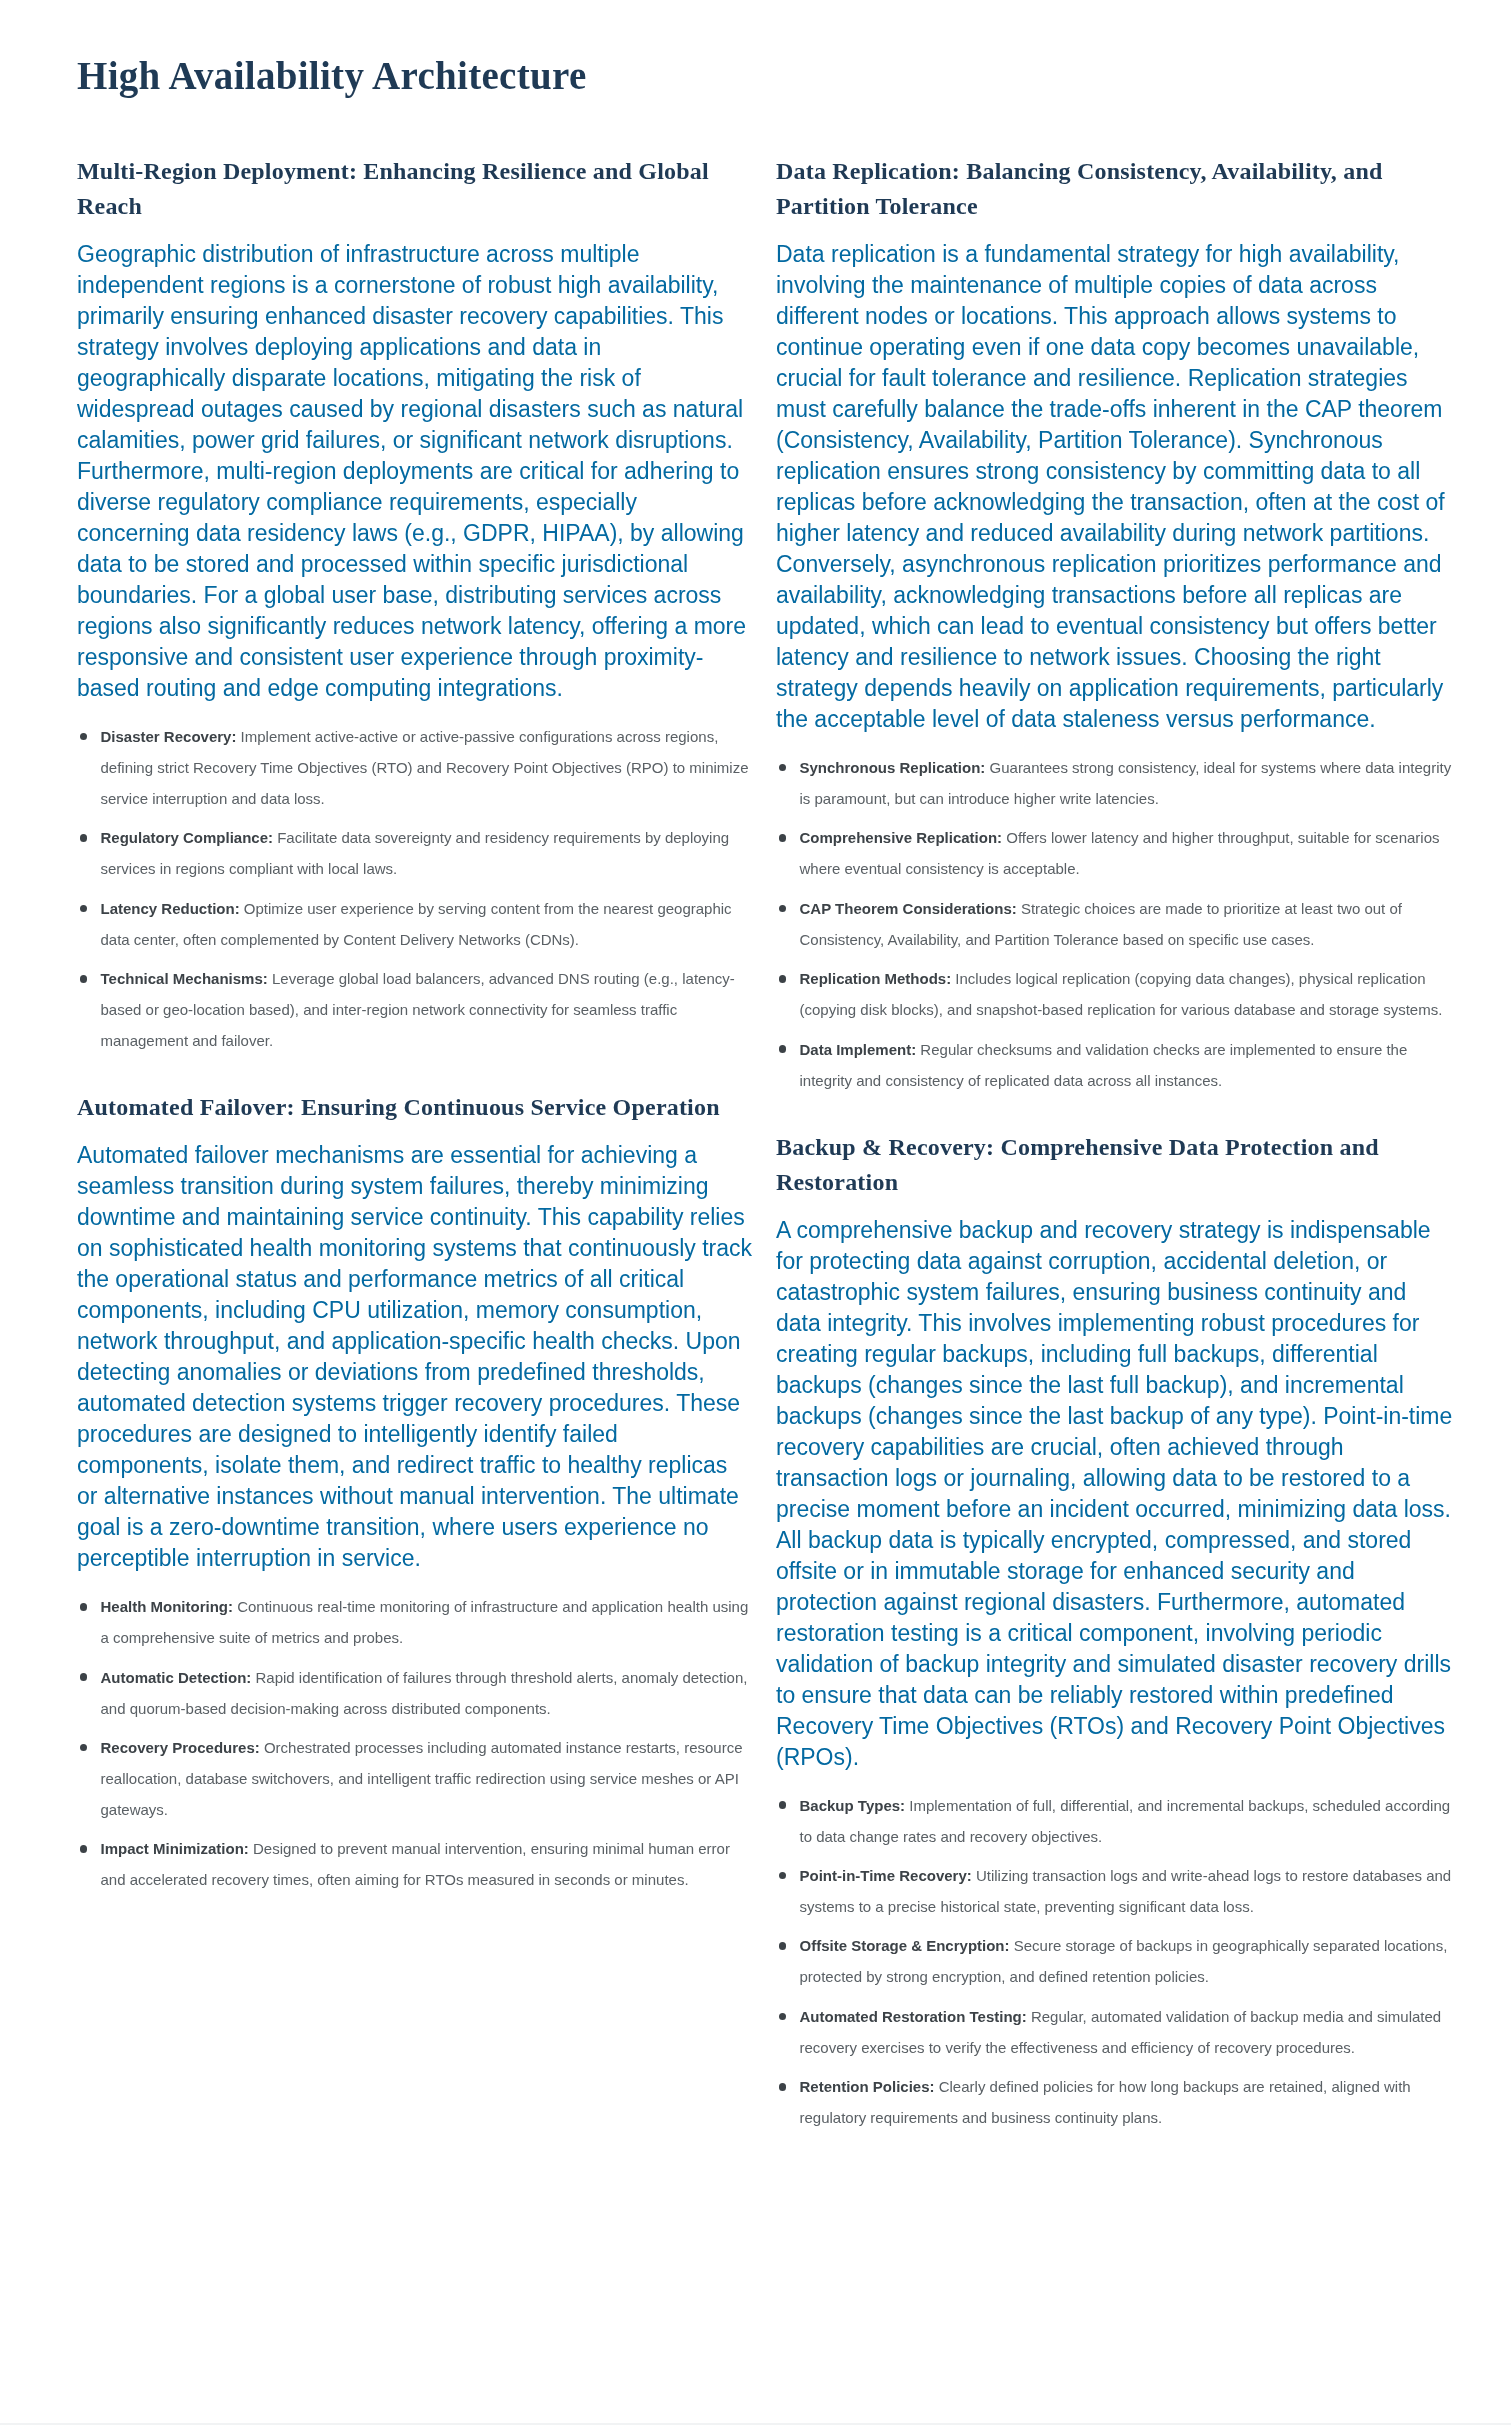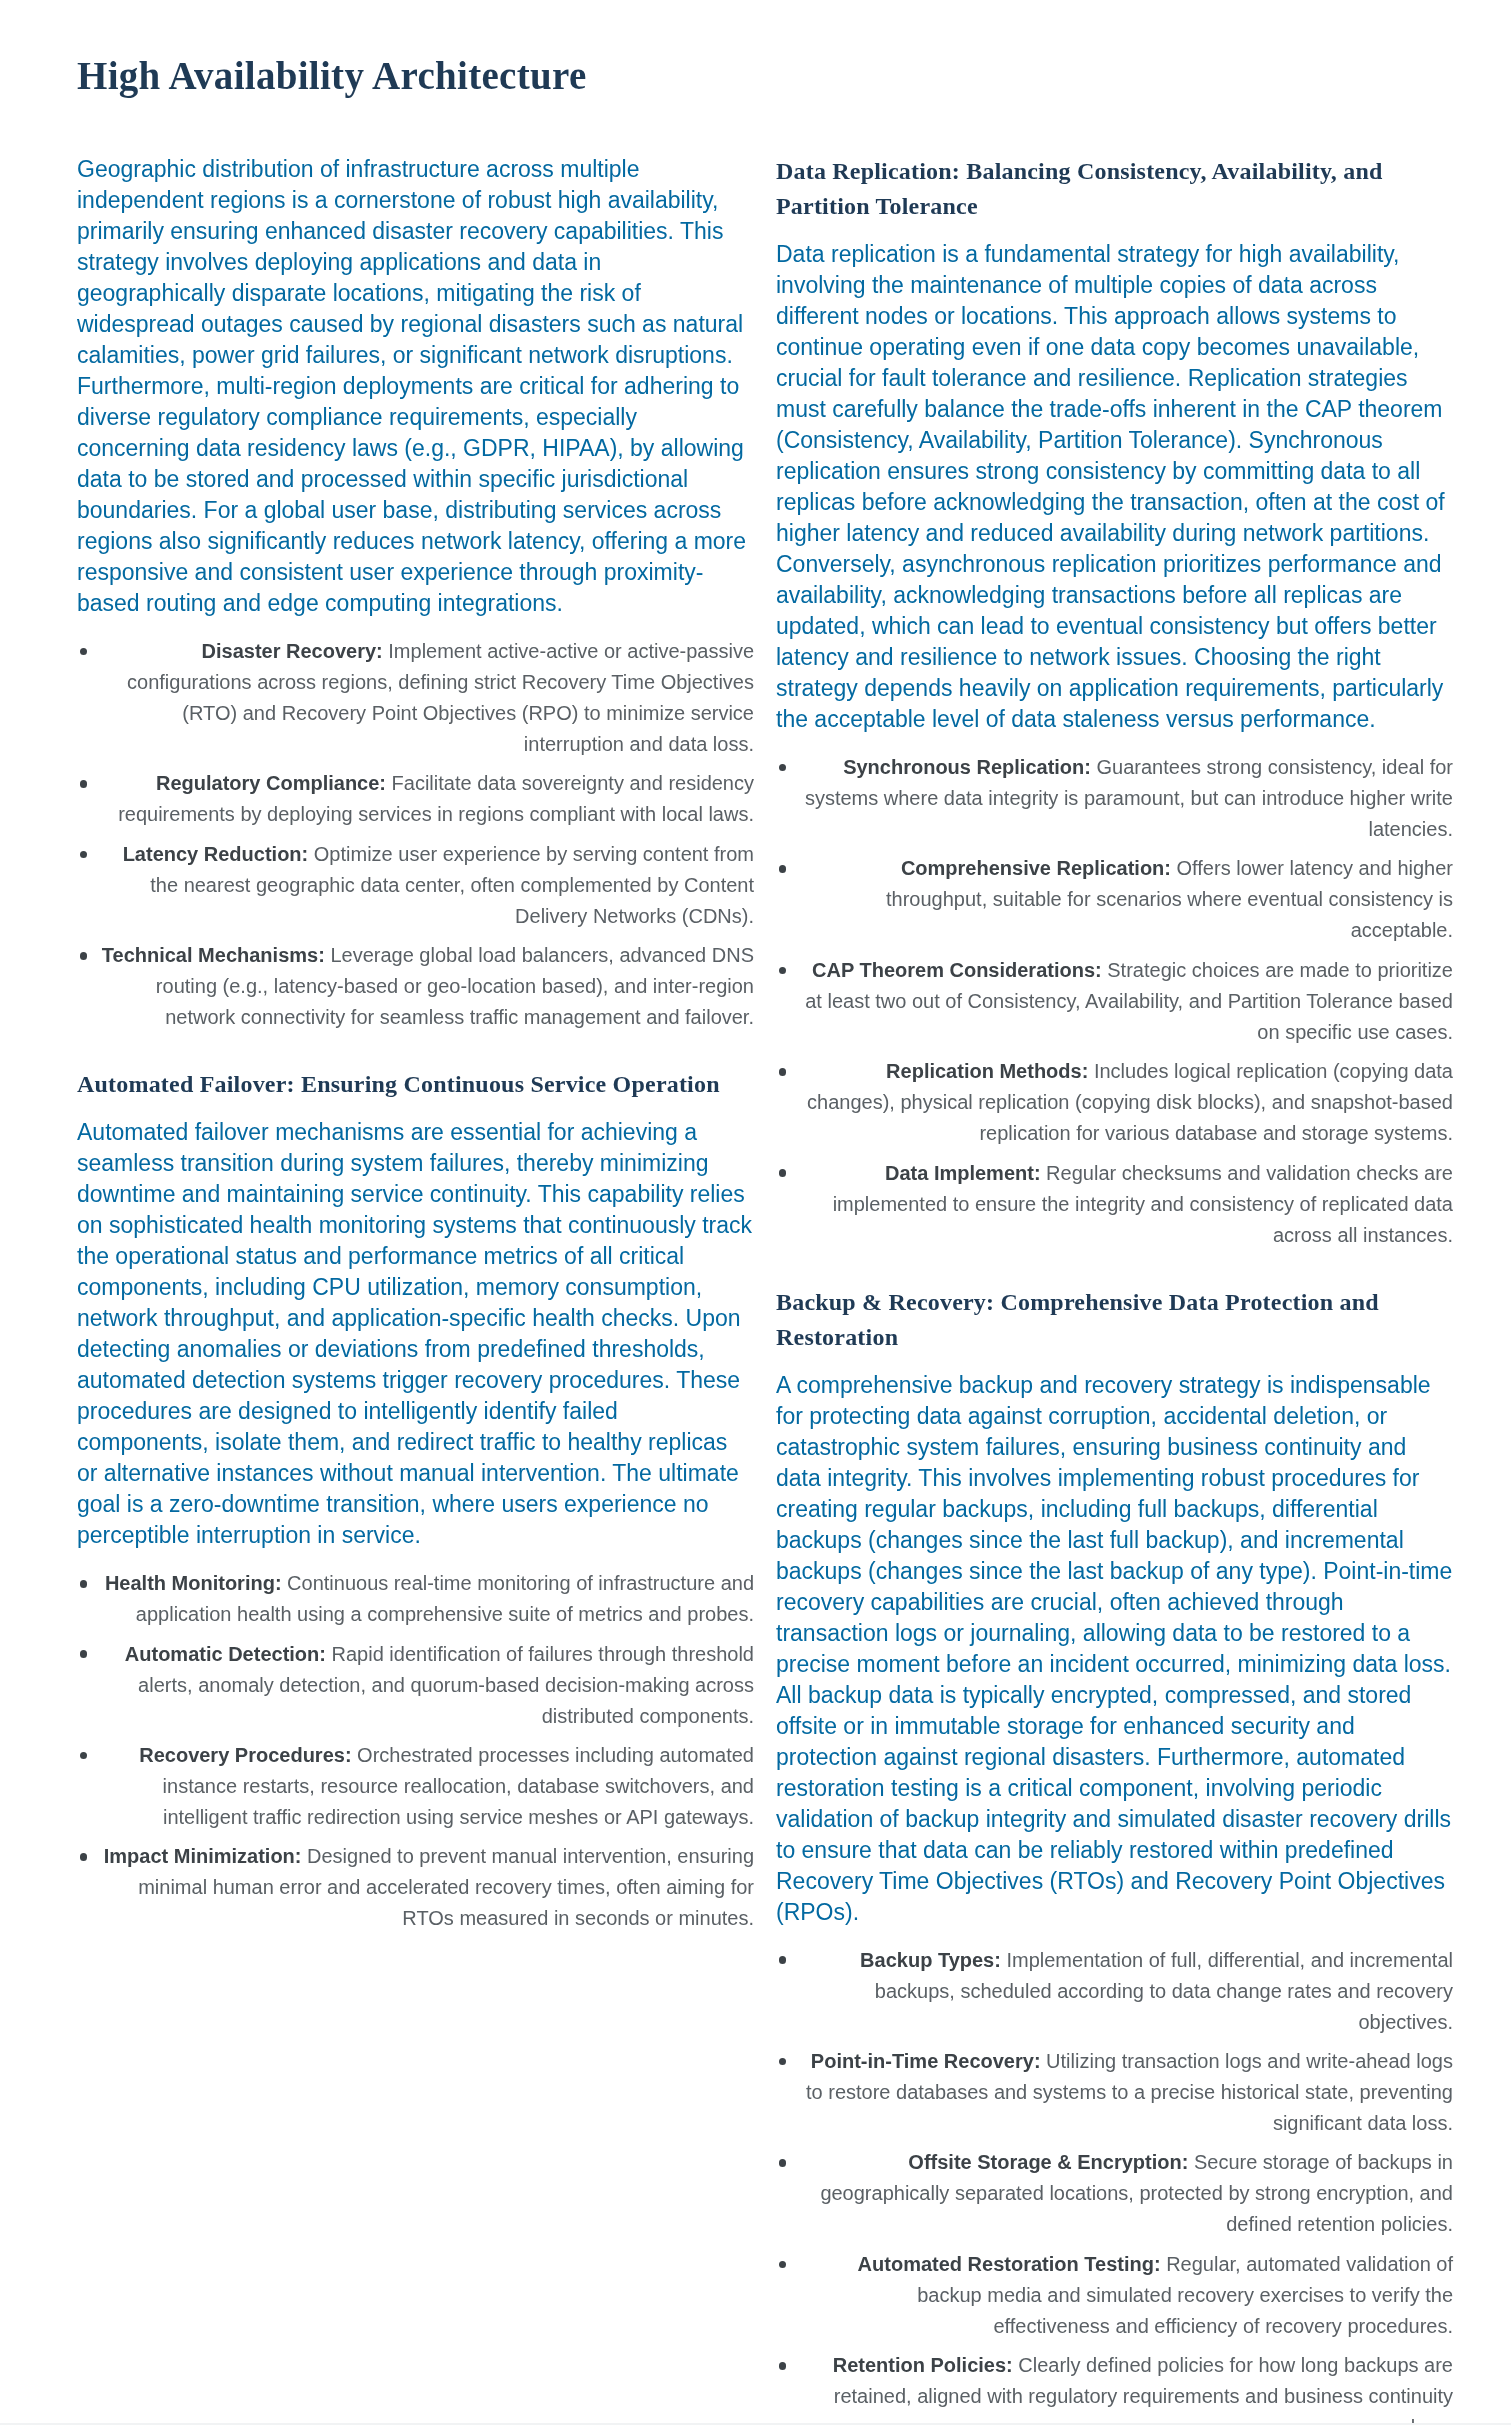--- a/index.html
+++ b/index.html
@@ -34,25 +34,24 @@
   .section-paragraph{
     font-size:23px;
     line-height:31px;
     color:#0369a1;
     margin:0 0 17px 0;
   }
   ul.bullet-list{list-style:none;margin:0;padding:0;}
   ul.bullet-list li{
     position:relative;
     padding-left:23.5px;
-    font-size:20px;
+    font-size:15px;
     line-height:31px;
     color:#5a6065;
     margin-bottom:8.4px;
-    text-align:right;
   }
   ul.bullet-list li::before{
     content:"";
     position:absolute;
     left:2.5px;top:11.8px;
     width:7.6px;height:7.6px;
     border-radius:50%;
     background:#3c4247;
   }
   .bullet-label{font-weight:700;color:#3c4247;}
@@ -67,20 +66,21 @@
 
 <div class="page">
 
   <h1 class="page-title">High Availability Architecture</h1>
 
   <div class="cols">
 
     <div class="col">
 
       <div class="section">
+        <h2 class="section-heading">Multi-Region Deployment: Enhancing Resilience and Global Reach</h2>
         <p class="section-paragraph">Geographic distribution of infrastructure across multiple independent regions is a cornerstone of robust high availability, primarily ensuring enhanced disaster recovery capabilities. This strategy involves deploying applications and data in geographically disparate locations, mitigating the risk of widespread outages caused by regional disasters such as natural calamities, power grid failures, or significant network disruptions. Furthermore, multi-region deployments are critical for adhering to diverse regulatory compliance requirements, especially concerning data residency laws (e.g., GDPR, HIPAA), by allowing data to be stored and processed within specific jurisdictional boundaries. For a global user base, distributing services across regions also significantly reduces network latency, offering a more responsive and consistent user experience through proximity-based routing and edge computing integrations.</p>
         <ul class="bullet-list">
           <li><span class="bullet-label">Disaster Recovery:</span><span> Implement active-active or active-passive configurations across regions, defining strict Recovery Time Objectives (RTO) and Recovery Point Objectives (RPO) to minimize service interruption and data loss.</span></li>
           <li><span class="bullet-label">Regulatory Compliance:</span><span> Facilitate data sovereignty and residency requirements by deploying services in regions compliant with local laws.</span></li>
           <li><span class="bullet-label">Latency Reduction:</span><span> Optimize user experience by serving content from the nearest geographic data center, often complemented by Content Delivery Networks (CDNs).</span></li>
           <li><span class="bullet-label">Technical Mechanisms:</span><span> Leverage global load balancers, advanced DNS routing (e.g., latency-based or geo-location based), and inter-region network connectivity for seamless traffic management and failover.</span></li>
         </ul>
       </div>
 
       <div class="section">

